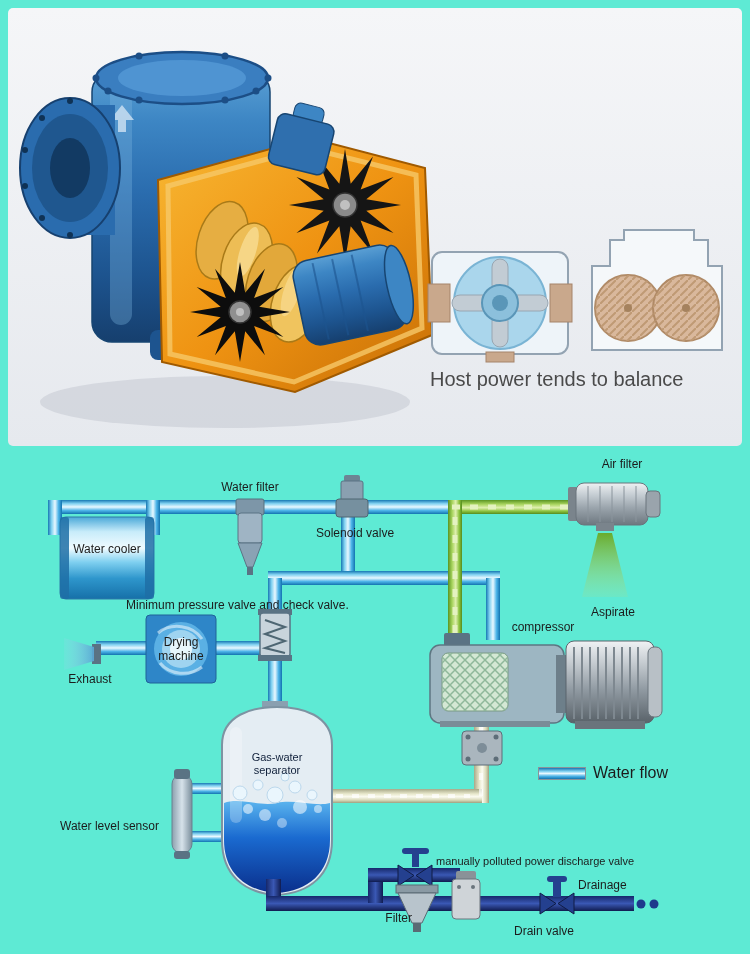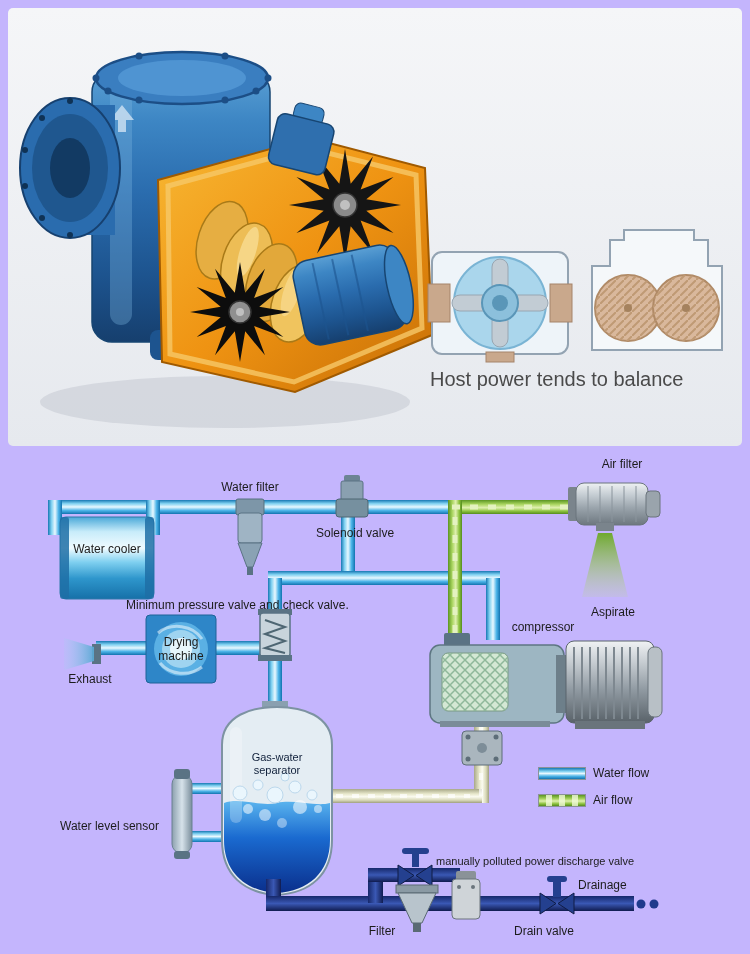--- a/index.html
+++ b/index.html
@@ -1,35 +1,35 @@
 <!DOCTYPE html>
 <html><head>
 <meta charset="utf-8">
 <style>
   html,body{margin:0;padding:0;background:#ffffff;}
-  .page{position:relative;width:750px;height:954px;background:#c4b5fd;overflow:hidden;
+  .page{position:relative;width:750px;height:954px;background:#5eead4;overflow:hidden;
         font-family:"Liberation Sans",sans-serif;}
   .top-section{position:absolute;left:0;top:0;width:750px;height:455px;}
   .flow-section{position:absolute;left:0;top:455px;width:750px;height:499px;}
   .top-section svg,.flow-section svg{position:absolute;left:0;top:0;}
   .caption{position:absolute;left:430px;top:368px;width:300px;font-size:20px;color:#4a4a4a;}
   .lbl{position:absolute;font-size:12px;color:#1c1c1c;line-height:1.15;}
   .lbl.center{text-align:center;}
   .lbl.small{font-size:11px;}
   .legend{position:absolute;left:538px;top:765px;width:180px;}
   .legend-row{display:flex;align-items:center;height:16px;margin-bottom:11px;}
   .legend-bar{width:48px;height:13px;border:1px solid #8a9298;box-sizing:border-box;flex:0 0 auto;}
   .legend-bar.water{background:linear-gradient(180deg,#1678b4 0%,#7fd0f0 30%,#e8f8ff 50%,#4db4e8 75%,#1273b0 100%);}
   .legend-bar.air{background:
      repeating-linear-gradient(90deg,rgba(255,255,255,0) 0 7px,rgba(240,250,215,.8) 7px 13px),
      linear-gradient(180deg,#5a9422 0%,#a8d45e 35%,#e0f0b0 55%,#8cc23e 80%,#558c1e 100%);}
   .legend-bar.compressed{background:
      repeating-linear-gradient(90deg,rgba(255,255,255,0) 0 7px,rgba(255,255,255,.8) 7px 13px),
      linear-gradient(180deg,#a8a888 0%,#e8e8cc 35%,#fbfbf0 55%,#d8d8b8 80%,#a8a888 100%);}
-  .legend-label{margin-left:7px;font-size:12px;color:#1c1c1c;white-space:nowrap;}
+  .legend-label{margin-left:7px;font-size:16px;color:#1c1c1c;white-space:nowrap;}
 </style>
 </head>
 <body>
 
 <div class="page">
 
   <div class="top-section">
     <svg width="750" height="455" viewBox="0 0 750 455">
       <defs>
         <linearGradient id="gBg" x1="0" y1="0" x2="0" y2="1">
@@ -434,28 +434,24 @@
     <div class="lbl center" style="left:61px;top:88px;width:92px;">Water cooler</div>
     <div class="lbl" style="left:126px;top:144px;">Minimum pressure valve and check valve.</div>
     <div class="lbl center" style="left:148px;top:181px;width:66px;">Drying machine</div>
     <div class="lbl center" style="left:58px;top:218px;width:64px;">Exhaust</div>
     <div class="lbl center" style="left:574px;top:151px;width:78px;">Aspirate</div>
     <div class="lbl center" style="left:498px;top:166px;width:90px;">compressor</div>
     <div class="lbl center small" style="left:228px;top:296px;width:98px;color:#10203a;">Gas-water separator</div>
     <div class="lbl" style="left:60px;top:365px;">Water level sensor</div>
     <div class="lbl small" style="left:436px;top:400px;width:220px;">manually polluted power discharge valve</div>
     <div class="lbl" style="left:578px;top:424px;">Drainage</div>
-    <div class="lbl center" style="left:352px;top:470px;width:60px;">Filter</div>
+    <div class="lbl center" style="left:352px;top:457px;width:60px;text-align:right;">Filter</div>
     <div class="lbl center" style="left:506px;top:470px;width:76px;">Drain valve</div>
   </div>
 
   <div class="legend">
     <div class="legend-row">
       <div class="legend-bar water"></div>
       <span class="legend-label">Water flow</span>
     </div>
-    <div class="legend-row">
-      <div class="legend-bar air"></div>
-      <span class="legend-label">Air flow</span>
-    </div>
   </div>
 
 </div>
 
 </body></html>

